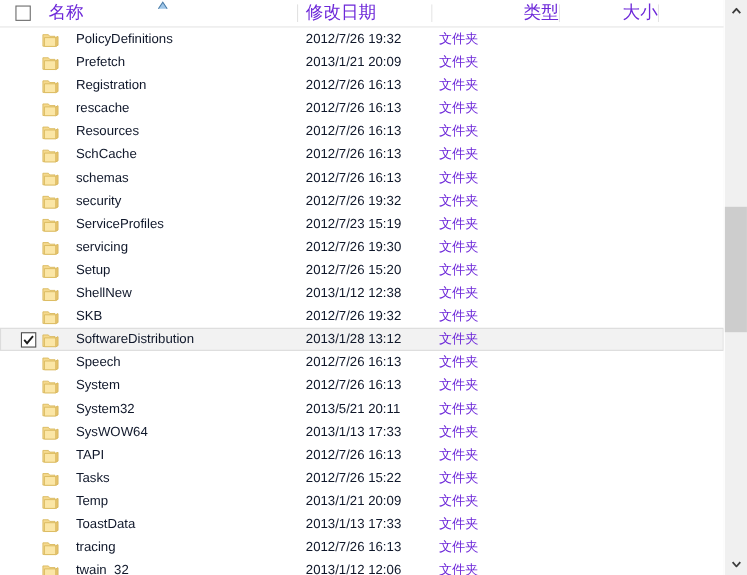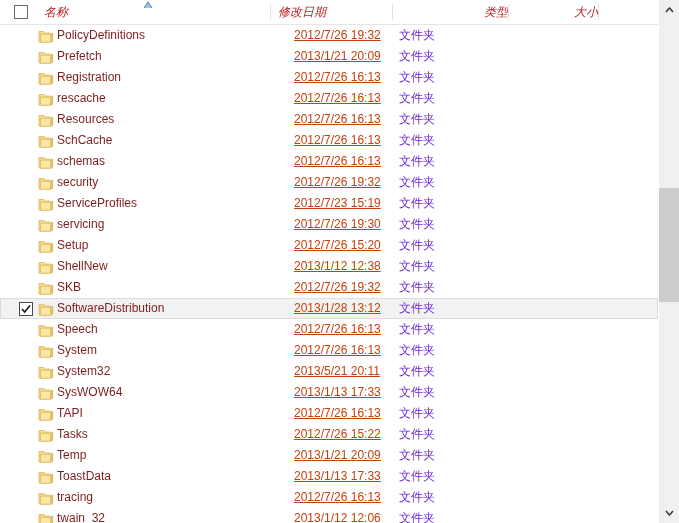--- a/index.html
+++ b/index.html
@@ -32,28 +32,27 @@
     height: 25px;
     background: #ffffff;
     border-bottom: 1px solid #e5e5e5;
     box-sizing: border-box;
   }
   .hdr-cell {
     position: absolute;
     top: 0;
     height: 24px;
     line-height: 24px;
-    font-size: 12px;
-    color: #b91c1c;
+    font-size: 16px;
+    color: #6d28d9;
     white-space: nowrap;
     overflow: hidden;
     padding-left: 8px;
     box-sizing: border-box;
     cursor: default;
-    font-style: italic;
   }
   .hdr-cell.divided::before {
     content: "";
     position: absolute;
     left: 0;
     top: 4px;
     bottom: 4px;
     width: 1px;
     background: #e2e2e2;
   }
@@ -113,29 +112,28 @@
   .cell {
     position: absolute;
     top: 0;
     height: 19px;
     line-height: 19px;
     font-size: 12px;
     white-space: nowrap;
     overflow: hidden;
   }
   .c-name {
-    left: 56px;
+    left: 68px;
     width: 210px;
-    color: #7f1d1d;
+    color: #0f172a;
   }
   .c-date {
-    left: 293px;
+    left: 277px;
     width: 118px;
-    color: #c2410c;
-    text-decoration: underline;
+    color: #0f172a;
   }
   .c-type {
     left: 398px;
     width: 106px;
     color: #6d28d9;
   }
   .c-size {
     left: 517px;
     width: 80px;
     color: #5d5d5d;

